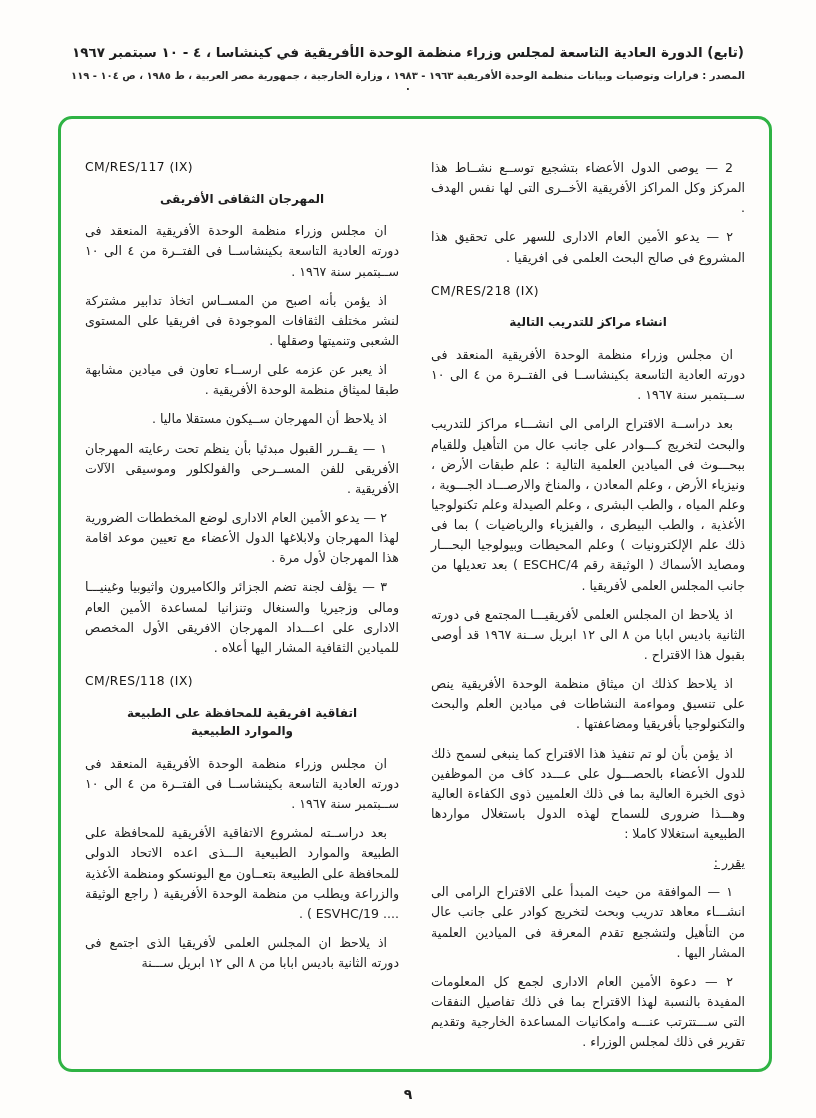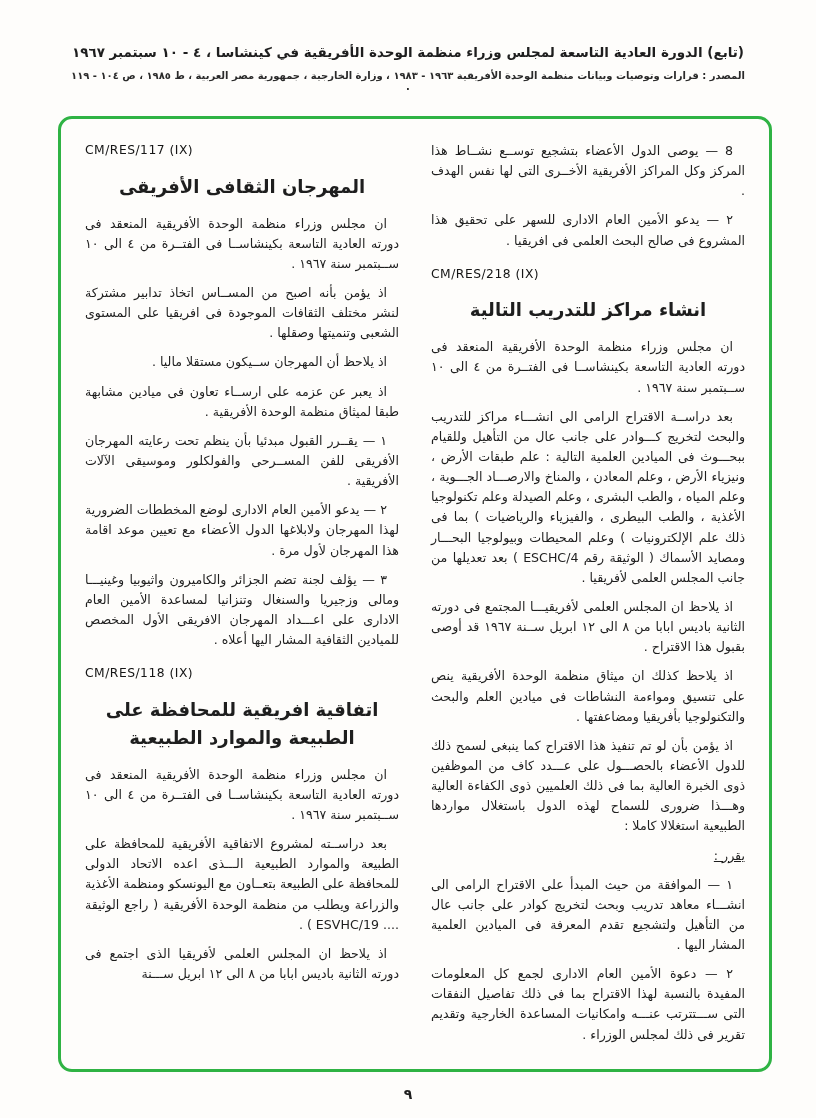--- a/index.html
+++ b/index.html
@@ -35,34 +35,34 @@
     background: #fefdfb;
     overflow: hidden;
   }
 
   .columns { display: flex; gap: 32px; height: 100%; }
   .col {
     flex: 1; min-width: 0;
     font-size: 12.6px; line-height: 1.6;
     text-align: justify;
   }
-  .col > :first-child { margin-top: 0; }
+  .col > :first-child { margin-top: 17px; }
 
   .para { margin-bottom: 9px; text-indent: 12px; }
   .para.no-indent { text-indent: 0; text-decoration: underline; }
 
   .res-code {
     direction: ltr; text-align: left; unicode-bidi: embed;
     font-size: 12.3px; letter-spacing: .5px;
     margin: 14px 0 12px;
     color: #151515;
   }
   .res-title {
     text-align: center; font-weight: bold;
-    font-size: 18px; line-height: 1.55;
+    font-size: 12px; line-height: 1.55;
     margin: 0 18px 13px;
   }
 
   .page-number {
     position: absolute; bottom: 16px; left: 0; right: 0;
     text-align: center; font-size: 14px; font-weight: bold;
   }
 </style>
 </head>
 <body>
@@ -71,21 +71,21 @@
 
   <header class="doc-header">
     <div class="header-title">(تابع) الدورة العادية التاسعة لمجلس وزراء منظمة الوحدة الأفريقية في كينشاسا ، ٤ - ١٠ سبتمبر ١٩٦٧</div>
     <div class="header-source">المصدر : قرارات وتوصيات وبيانات منظمة الوحدة الأفريقية ١٩٦٣ - ١٩٨٣ ، وزارة الخارجية ، جمهورية مصر العربية ، ط ١٩٨٥ ، ص ١٠٤ - ١١٩ .</div>
   </header>
 
   <div class="green-box">
     <div class="columns">
 
       <section class="col">
-        <p class="para">8 — يوصى الدول الأعضاء بتشجيع توســع نشــاط هذا المركز وكل المراكز الأفريقية الأخــرى التى لها نفس الهدف .</p>
+        <p class="para">2 — يوصى الدول الأعضاء بتشجيع توســع نشــاط هذا المركز وكل المراكز الأفريقية الأخــرى التى لها نفس الهدف .</p>
         <p class="para">٢ — يدعو الأمين العام الادارى للسهر على تحقيق هذا المشروع فى صالح البحث العلمى فى افريقيا .</p>
 
         <div class="res-code">CM/RES/218 (IX)</div>
         <h2 class="res-title">انشاء مراكز للتدريب التالية</h2>
 
         <p class="para">ان مجلس وزراء منظمة الوحدة الأفريقية المنعقد فى دورته العادية التاسعة بكينشاســا فى الفتــرة من ٤ الى ١٠ ســبتمبر سنة ١٩٦٧ .</p>
         <p class="para">بعد دراســة الاقتراح الرامى الى انشـــاء مراكز للتدريب والبحث لتخريج كـــوادر على جانب عال من التأهيل وللقيام ببحـــوث فى الميادين العلمية التالية : علم طبقات الأرض ، ونيزياء الأرض ، وعلم المعادن ، والمناخ والارصـــاد الجـــوية ، وعلم المياه ، والطب البشرى ، وعلم الصيدلة وعلم تكنولوجيا الأغذية ، والطب البيطرى ، والفيزياء والرياضيات ) بما فى ذلك علم الإلكترونيات ) وعلم المحيطات وبيولوجيا البحـــار ومصايد الأسماك ( الوثيقة رقم ESCHC/4 ) بعد تعديلها من جانب المجلس العلمى لأفريقيا .</p>
         <p class="para">اذ يلاحظ ان المجلس العلمى لأفريقيـــا المجتمع فى دورته الثانية باديس ابابا من ٨ الى ١٢ ابريل ســنة ١٩٦٧ قد أوصى بقبول هذا الاقتراح .</p>
         <p class="para">اذ يلاحظ كذلك ان ميثاق منظمة الوحدة الأفريقية ينص على تنسيق ومواءمة النشاطات فى ميادين العلم والبحث والتكنولوجيا بأفريقيا ومضاعفتها .</p>
         <p class="para">اذ يؤمن بأن لو تم تنفيذ هذا الاقتراح كما ينبغى لسمح ذلك للدول الأعضاء بالحصـــول على عـــدد كاف من الموظفين ذوى الخبرة العالية بما فى ذلك العلميين ذوى الكفاءة العالية وهـــذا ضرورى للسماح لهذه الدول باستغلال مواردها الطبيعية استغلالا كاملا :</p>
@@ -93,22 +93,22 @@
         <p class="para">١ — الموافقة من حيث المبدأ على الاقتراح الرامى الى انشـــاء معاهد تدريب وبحث لتخريج كوادر على جانب عال من التأهيل ولتشجيع تقدم المعرفة فى الميادين العلمية المشار اليها .</p>
         <p class="para">٢ — دعوة الأمين العام الادارى لجمع كل المعلومات المفيدة بالنسبة لهذا الاقتراح بما فى ذلك تفاصيل النفقات التى ســـتترتب عنـــه وامكانيات المساعدة الخارجية وتقديم تقرير فى ذلك لمجلس الوزراء .</p>
       </section>
 
       <section class="col">
         <div class="res-code">CM/RES/117 (IX)</div>
         <h2 class="res-title">المهرجان الثقافى الأفريقى</h2>
 
         <p class="para">ان مجلس وزراء منظمة الوحدة الأفريقية المنعقد فى دورته العادية التاسعة بكينشاســا فى الفتــرة من ٤ الى ١٠ ســبتمبر سنة ١٩٦٧ .</p>
         <p class="para">اذ يؤمن بأنه اصبح من المســاس اتخاذ تدابير مشتركة لنشر مختلف الثقافات الموجودة فى افريقيا على المستوى الشعبى وتنميتها وصقلها .</p>
+        <p class="para">اذ يعبر عن عزمه على ارســاء تعاون فى ميادين مشابهة طبقا لميثاق منظمة الوحدة الأفريقية .</p>
         <p class="para">اذ يلاحظ أن المهرجان ســيكون مستقلا ماليا .</p>
-        <p class="para">اذ يعبر عن عزمه على ارســاء تعاون فى ميادين مشابهة طبقا لميثاق منظمة الوحدة الأفريقية .</p>
         <p class="para">١ — يقــرر القبول مبدئيا بأن ينظم تحت رعايته المهرجان الأفريقى للفن المســرحى والفولكلور وموسيقى الآلات الأفريقية .</p>
         <p class="para">٢ — يدعو الأمين العام الادارى لوضع المخططات الضرورية لهذا المهرجان ولابلاغها الدول الأعضاء مع تعيين موعد اقامة هذا المهرجان لأول مرة .</p>
         <p class="para">٣ — يؤلف لجنة تضم الجزائر والكاميرون واثيوبيا وغينيـــا ومالى وزجيريا والسنغال وتنزانيا لمساعدة الأمين العام الادارى على اعـــداد المهرجان الافريقى الأول المخصص للميادين الثقافية المشار اليها أعلاه .</p>
 
         <div class="res-code">CM/RES/118 (IX)</div>
         <h2 class="res-title">اتفاقية افريقية للمحافظة على الطبيعة والموارد الطبيعية</h2>
 
         <p class="para">ان مجلس وزراء منظمة الوحدة الأفريقية المنعقد فى دورته العادية التاسعة بكينشاســا فى الفتــرة من ٤ الى ١٠ ســبتمبر سنة ١٩٦٧ .</p>
         <p class="para">بعد دراســته لمشروع الاتفاقية الأفريقية للمحافظة على الطبيعة والموارد الطبيعية الـــذى اعده الاتحاد الدولى للمحافظة على الطبيعة بتعــاون مع اليونسكو ومنظمة الأغذية والزراعة ويطلب من منظمة الوحدة الأفريقية ( راجع الوثيقة .... ESVHC/19 ) .</p>
         <p class="para">اذ يلاحظ ان المجلس العلمى لأفريقيا الذى اجتمع فى دورته الثانية باديس ابابا من ٨ الى ١٢ ابريل ســـنة</p>

